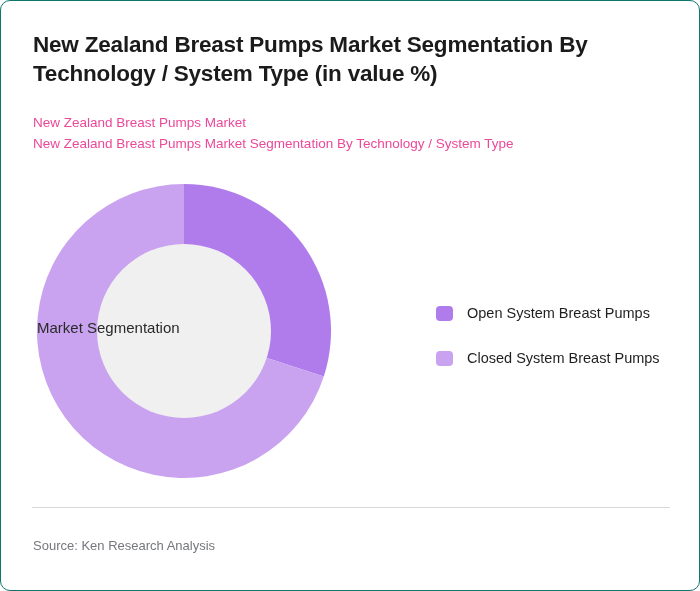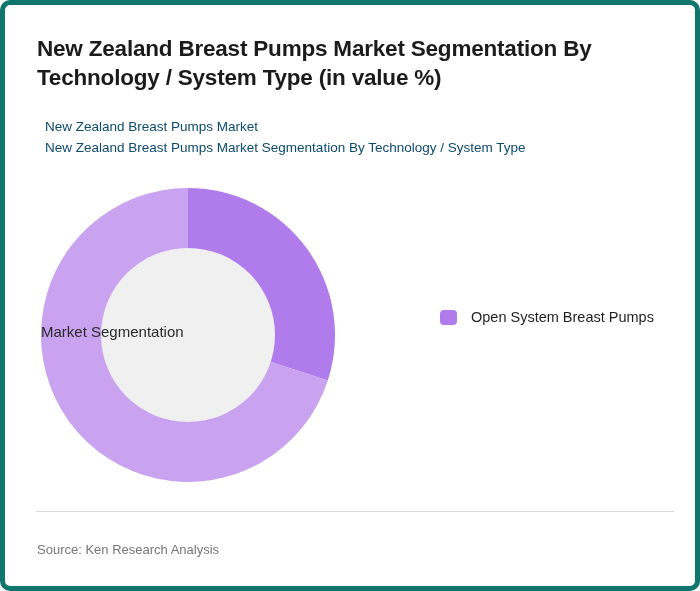--- a/index.html
+++ b/index.html
@@ -8,21 +8,21 @@
     background: #ffffff;
   }
   body {
     font-family: "Liberation Sans", sans-serif;
   }
   .page {
     position: relative;
     width: 700px;
     height: 591px;
     background: #ffffff;
-    border: 5px solid #0f766e;
+    border: 1px solid #0f766e;
     border-radius: 10px;
     box-sizing: border-box;
     overflow: hidden;
   }
   .title {
     position: absolute;
     left: 32px;
     top: 30px;
     width: 630px;
     font-size: 22.5px;
@@ -32,23 +32,22 @@
     letter-spacing: -0.2px;
   }
   .subtitle-block {
     position: absolute;
     left: 32px;
     top: 112px;
     width: 630px;
   }
   .subtitle {
     font-size: 13.5px;
-    color: #0c4a6e;
+    color: #ec4899;
     line-height: 1.55;
-    margin-left: 8px;
   }
   .chart-area {
     position: absolute;
     left: 0;
     top: 0;
     width: 700px;
     height: 500px;
   }
   .donut-wrap {
     position: absolute;
@@ -163,20 +162,24 @@
       </svg>
     </div>
 
     <div class="center-label">Market Segmentation</div>
 
     <div class="legend">
       <div class="legend-row">
         <span class="legend-swatch" style="background: rgb(176, 124, 236);"></span>
         <span class="legend-label">Open System Breast Pumps</span>
       </div>
+      <div class="legend-row">
+        <span class="legend-swatch" style="background: rgb(201, 162, 240);"></span>
+        <span class="legend-label">Closed System Breast Pumps</span>
+      </div>
     </div>
 
   </div>
 
   <div class="divider"></div>
 
   <div class="source">Source: Ken Research Analysis</div>
 
 
 </div>

